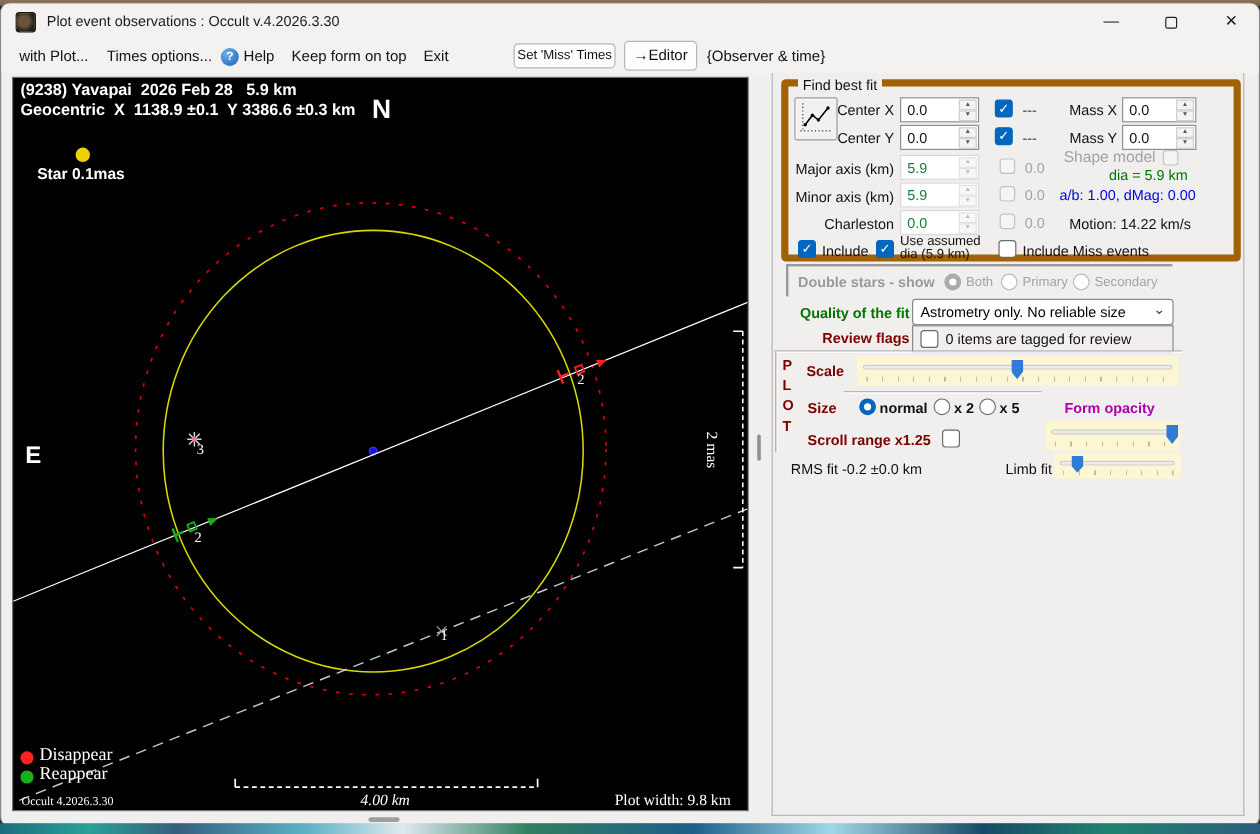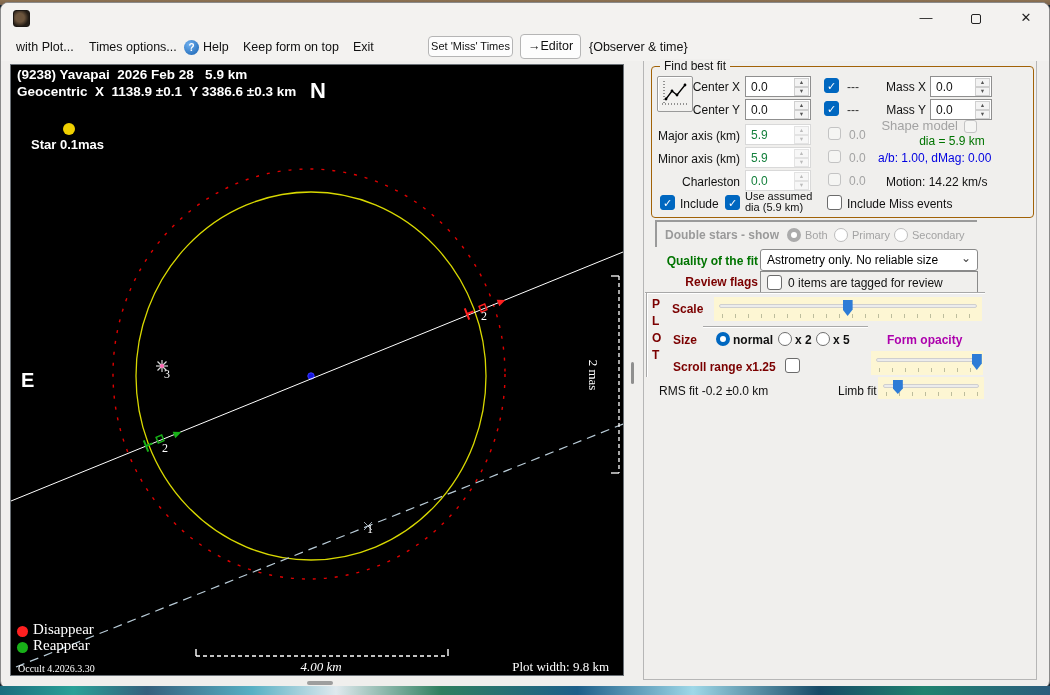--- a/index.html
+++ b/index.html
@@ -26,21 +26,21 @@
   .plotwrap svg{position:absolute;left:0;top:0}
   .pov{position:absolute;color:#fff;white-space:pre}
   .pl-h{font-weight:bold;font-size:13.5px}
   .serif{font-family:"Liberation Serif",serif}
   
   .panel{position:absolute;left:642px;top:58px;width:394px;height:619px;border:1px solid #b6b6b6;border-top:none;background:#f0efed}
   .lbl{font-size:12px;color:#111;position:absolute;white-space:nowrap}
   .b{font-weight:bold}
   .maroon{color:#7b0000}.green{color:#007400}.mag{color:#ad00ad}.bluetxt{color:#0000e0}.gry{color:#a3a3a3}
   .r{text-align:right}
-  .gbox{position:absolute;border:1px solid #a16207;border-radius:4px}
+  .gbox{position:absolute;border:6px solid #a16207;border-radius:4px}
   .gcap{position:absolute;top:-8px;left:8px;background:#f0efed;padding:0 4px;font-size:12px;color:#111}
   .spin{position:absolute;width:66px;height:21px;background:#fff;border:1px solid #8f8f8f;font-size:12px}
   .spin .val{position:absolute;left:5px;top:3px;color:#111}
   .spin .sb{position:absolute;right:1px;width:15px;height:8.5px;background:#f3f3f3;border:1px solid #cfcfcf;font-size:5.5px;line-height:7px;text-align:center;color:#555;font-style:normal}
   .spin .up{top:1px}.spin .dn{top:10px}
   .spin.dis{border-color:#d9d9d9}.spin.dis .val{color:#15803d}.spin.dis .sb{color:#bbb;background:#f7f7f7;border-color:#e3e3e3}
   .cb{position:absolute;width:15px;height:15px;border:1px solid #6b6b6b;border-radius:3px;background:#fff;font-size:11px;line-height:14px;text-align:center}
   .cb.on{background:#0067c0;border-color:#0067c0;color:#fff}
   .cb.dis{border-color:#c3c3c3;background:#f5f5f3}
   .cb i{font-style:normal}
@@ -62,20 +62,21 @@
   .splith{position:absolute;width:3px;height:22px;background:#8f8f8f;border-radius:2px}
   .scrollthumb{position:absolute;background:#9e9e9e;border-radius:2px}
 </style>
 </head>
 <body>
 
 <div class="window">
 
   <div class="titlebar">
     <span class="appicon"></span>
+    <span class="wtitle">Plot event observations : Occult v.4.2026.3.30</span>
     <span class="wbtn" style="left:902px"><span>—</span></span>
     <span class="wbtn" style="left:952px"><span class="maxbox"></span></span>
     <span class="wbtn" style="left:1002px"><span>✕</span></span>
   </div>
 
   <div class="menubar">
     <span class="mitem" style="left:15px">with Plot...</span>
     <span class="mitem" style="left:88px">Times options...</span>
     <span class="helpico">?</span>
     <span class="mitem" style="left:202px">Help</span>

